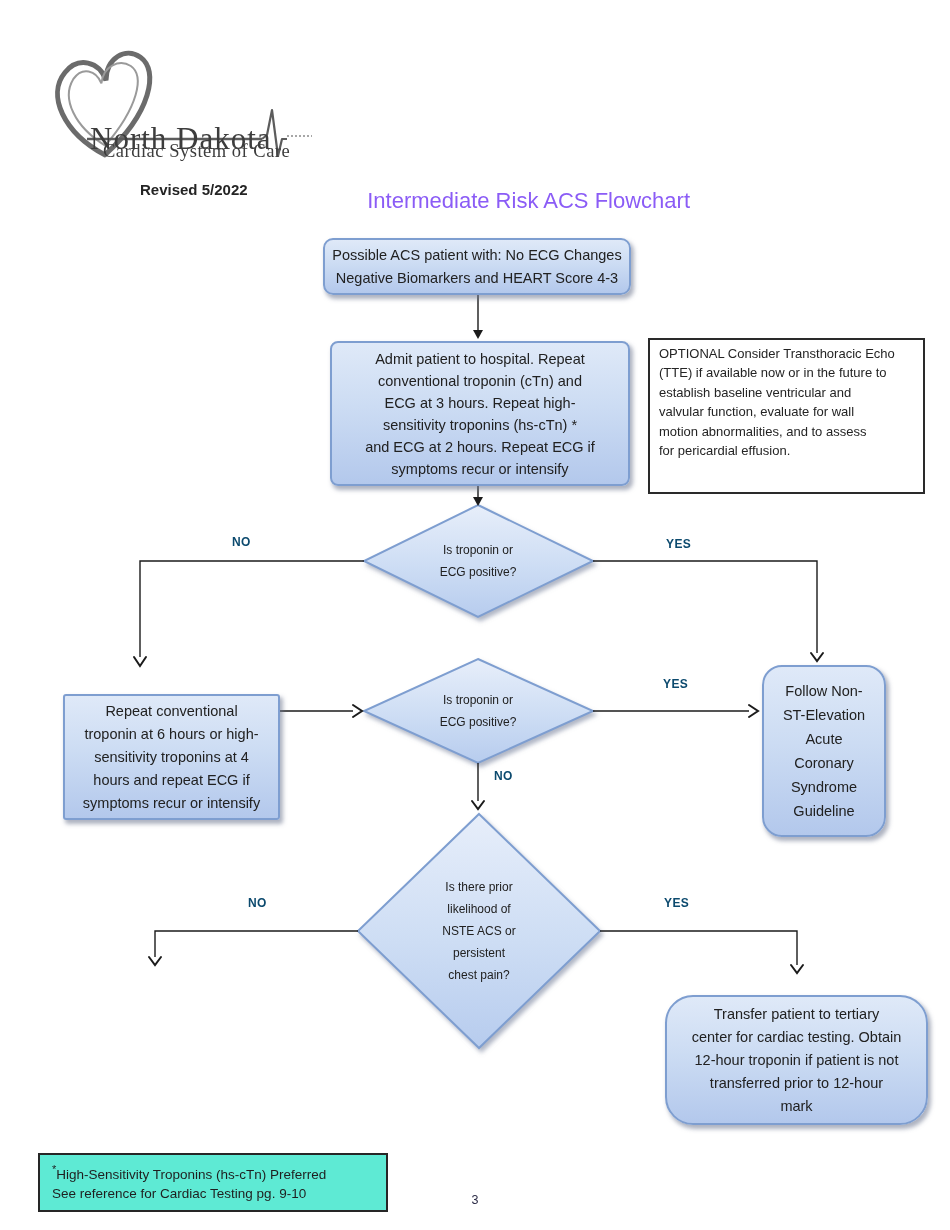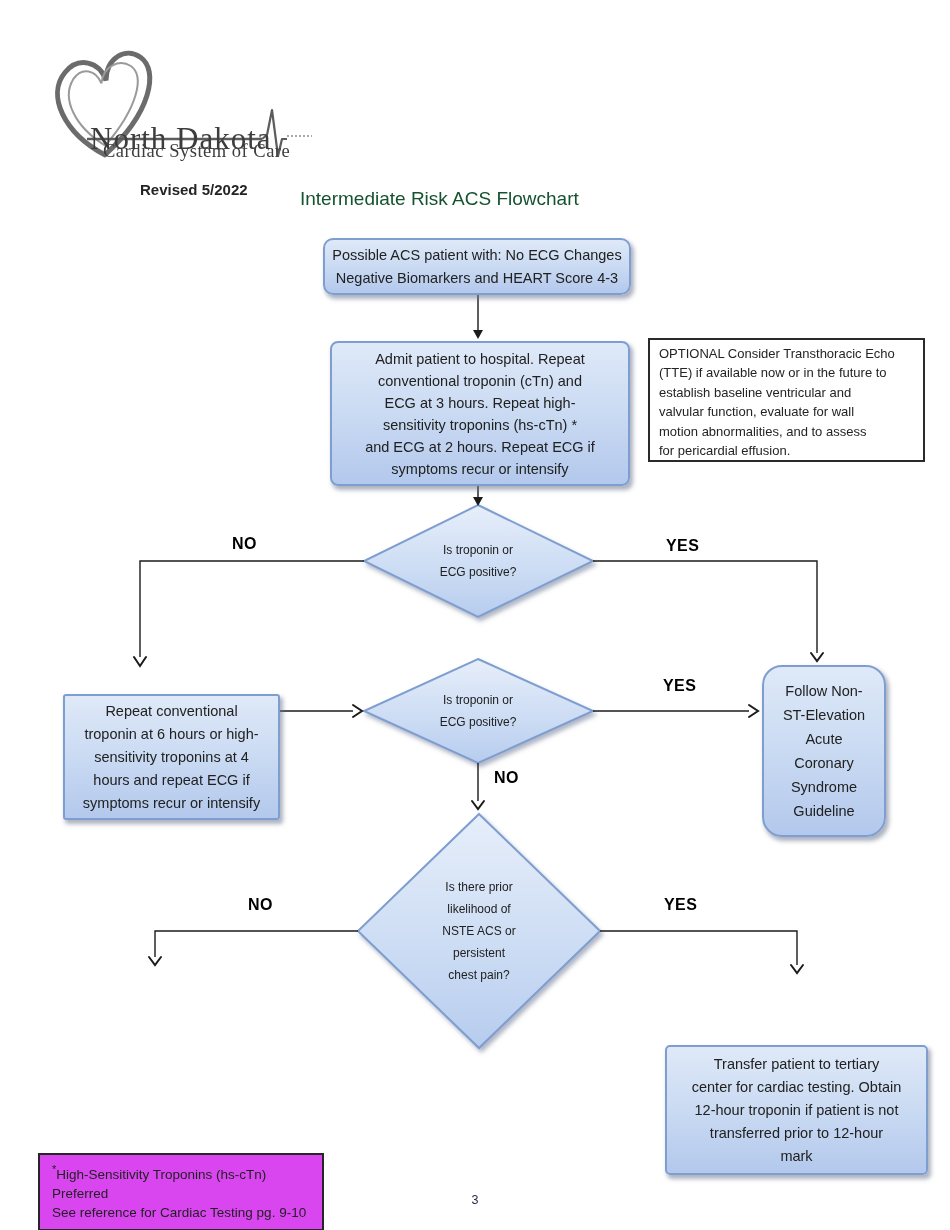--- a/index.html
+++ b/index.html
@@ -5,54 +5,54 @@
   html,body{margin:0;padding:0;background:#fff;}
   .page{position:relative;width:950px;height:1230px;background:#ffffff;overflow:hidden;
         font-family:"Liberation Sans",sans-serif;color:#212121;}
   svg.flow{position:absolute;left:0;top:0;width:950px;height:1230px;pointer-events:none;}
 
   .logo-name{position:absolute;left:90px;top:102px;font-family:"Liberation Serif",serif;
              font-size:31px;color:#3d3d3d;letter-spacing:1px;white-space:nowrap;margin-top:19px;}
   .logo-tagline{position:absolute;left:103px;top:141px;font-family:"Liberation Serif",serif;
              font-size:18.5px;color:#3d3d3d;letter-spacing:.5px;white-space:nowrap;}
   .revised{position:absolute;left:140px;top:181px;font-size:15px;font-weight:600;color:#242424;}
-  .title{position:absolute;left:300px;top:188px;width:390px;text-align:left;
-         font-size:19px;color:#14532d;white-space:nowrap;}
+  .title{position:absolute;left:300px;top:188px;width:390px;text-align:right;
+         font-size:22px;color:#8b5cf6;white-space:nowrap;}
 
   .node{position:absolute;display:flex;align-items:center;justify-content:center;
         text-align:center;white-space:pre-line;color:#212121;
         border:2px solid #7e9ed0;
         background:linear-gradient(180deg,#dfe9f8 0%,#ccdcf3 45%,#b3c8ec 100%);
         box-shadow:2.5px 3.5px 4px rgba(105,115,140,.55);
         font-size:14.5px;line-height:22px;box-sizing:border-box;}
   .n-start{left:323px;top:238px;width:308px;height:57px;border-radius:10px;line-height:23px;}
   .n-admit{left:330px;top:341px;width:300px;height:145px;border-radius:8px;}
   .n-repeat{left:63px;top:670px;width:217px;height:126px;border-radius:3px;line-height:23px;margin-top:24px;}
   .n-follow{left:762px;top:665px;width:124px;height:172px;border-radius:20px;line-height:24px;}
   .n-discharge{left:58px;top:967px;width:214px;height:130px;border-radius:22px;
                line-height:23px;padding-top:45px;}
-  .n-transfer{left:665px;top:1045px;width:263px;height:130px;border-radius:5px;line-height:23px;}
+  .n-transfer{left:665px;top:995px;width:263px;height:130px;border-radius:28px;line-height:23px;}
 
-  .note{position:absolute;left:648px;top:338px;width:277px;height:124px;box-sizing:border-box;
+  .note{position:absolute;left:648px;top:338px;width:277px;height:156px;box-sizing:border-box;
         background:#ffffff;border:2px solid #2a2a2a;padding:4px 9px;
         font-size:13px;line-height:19.4px;text-align:left;white-space:pre;color:#242424;}
 
   .dtext{position:absolute;text-align:center;white-space:pre-line;
          font-size:12px;line-height:22px;color:#212121;}
   .d1{left:368px;top:539px;width:220px;}
   .d2{left:368px;top:689px;width:220px;}
   .d3{left:379px;top:876px;width:200px;}
 
-  .elabel{position:absolute;font-weight:700;font-size:16px;color:#000000;letter-spacing:.4px;}
+  .elabel{position:absolute;font-weight:700;font-size:12px;color:#0c4a6e;letter-spacing:.4px;}
   .no1{left:232px;top:535px;} .yes1{left:666px;top:537px;}
   .yes2{left:663px;top:677px;} .no2{left:494px;top:769px;}
   .no3{left:248px;top:896px;}  .yes3{left:664px;top:896px;}
 
-  .footnote{position:absolute;left:38px;top:1153px;width:286px;box-sizing:border-box;
-            background:#d946ef;border:2px solid #262626;padding:5px 12px 7px 12px;
+  .footnote{position:absolute;left:38px;top:1153px;width:350px;box-sizing:border-box;
+            background:#5eead4;border:2px solid #262626;padding:5px 12px 7px 12px;
             font-size:13.5px;line-height:19px;color:#1f1f1f;}
   .footnote .sup{vertical-align:super;font-size:11px;}
   .pagenum{position:absolute;left:0;right:0;top:1193px;text-align:center;
            font-size:12.5px;color:#2b2b46;}
 </style>
 </head>
 <body>
 
 <div class="page">
 

